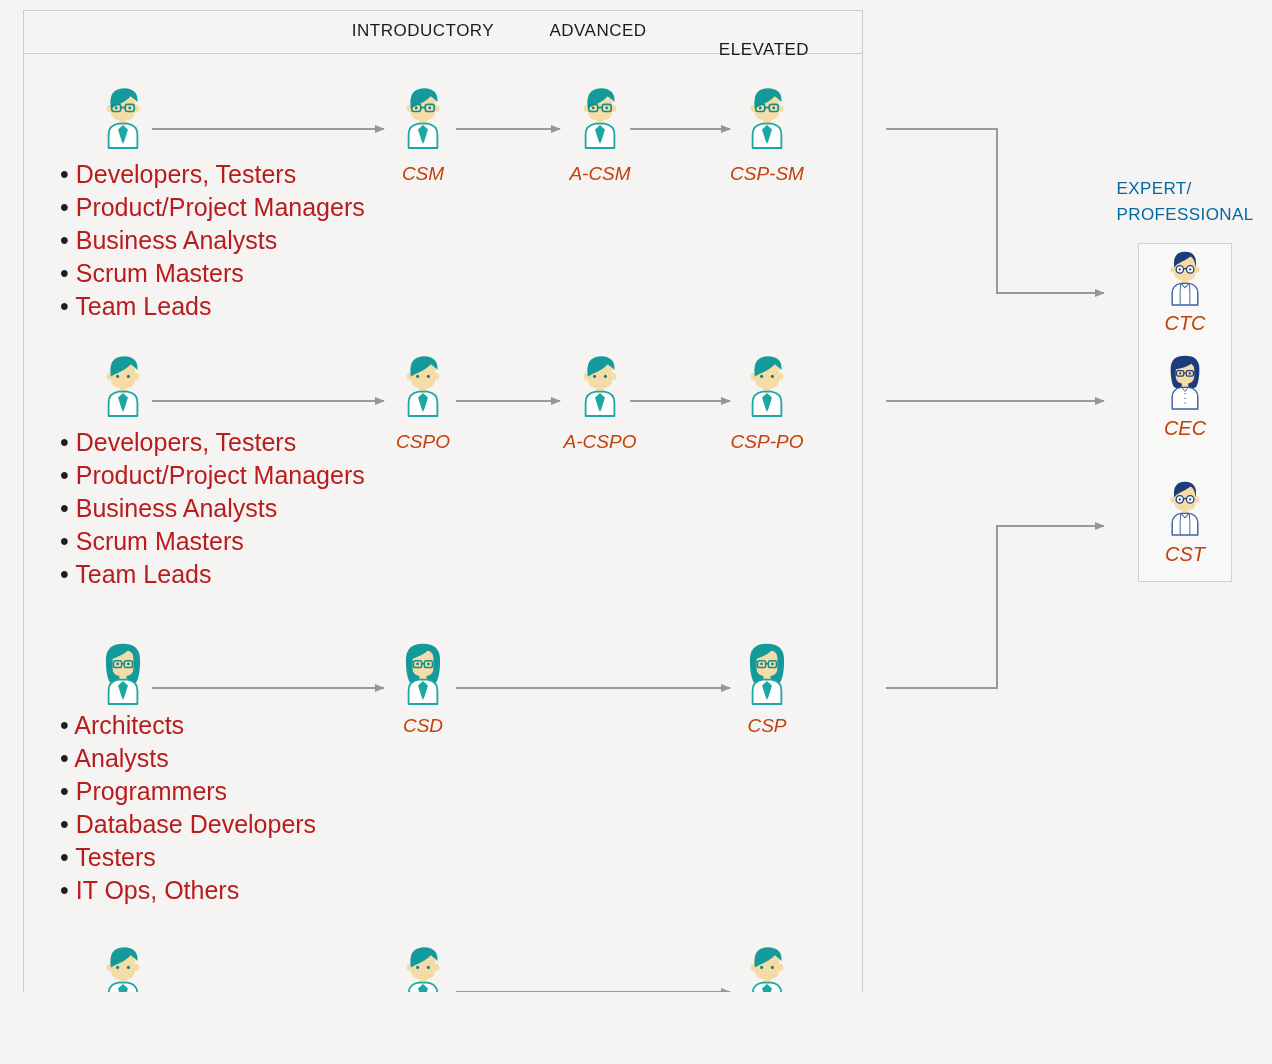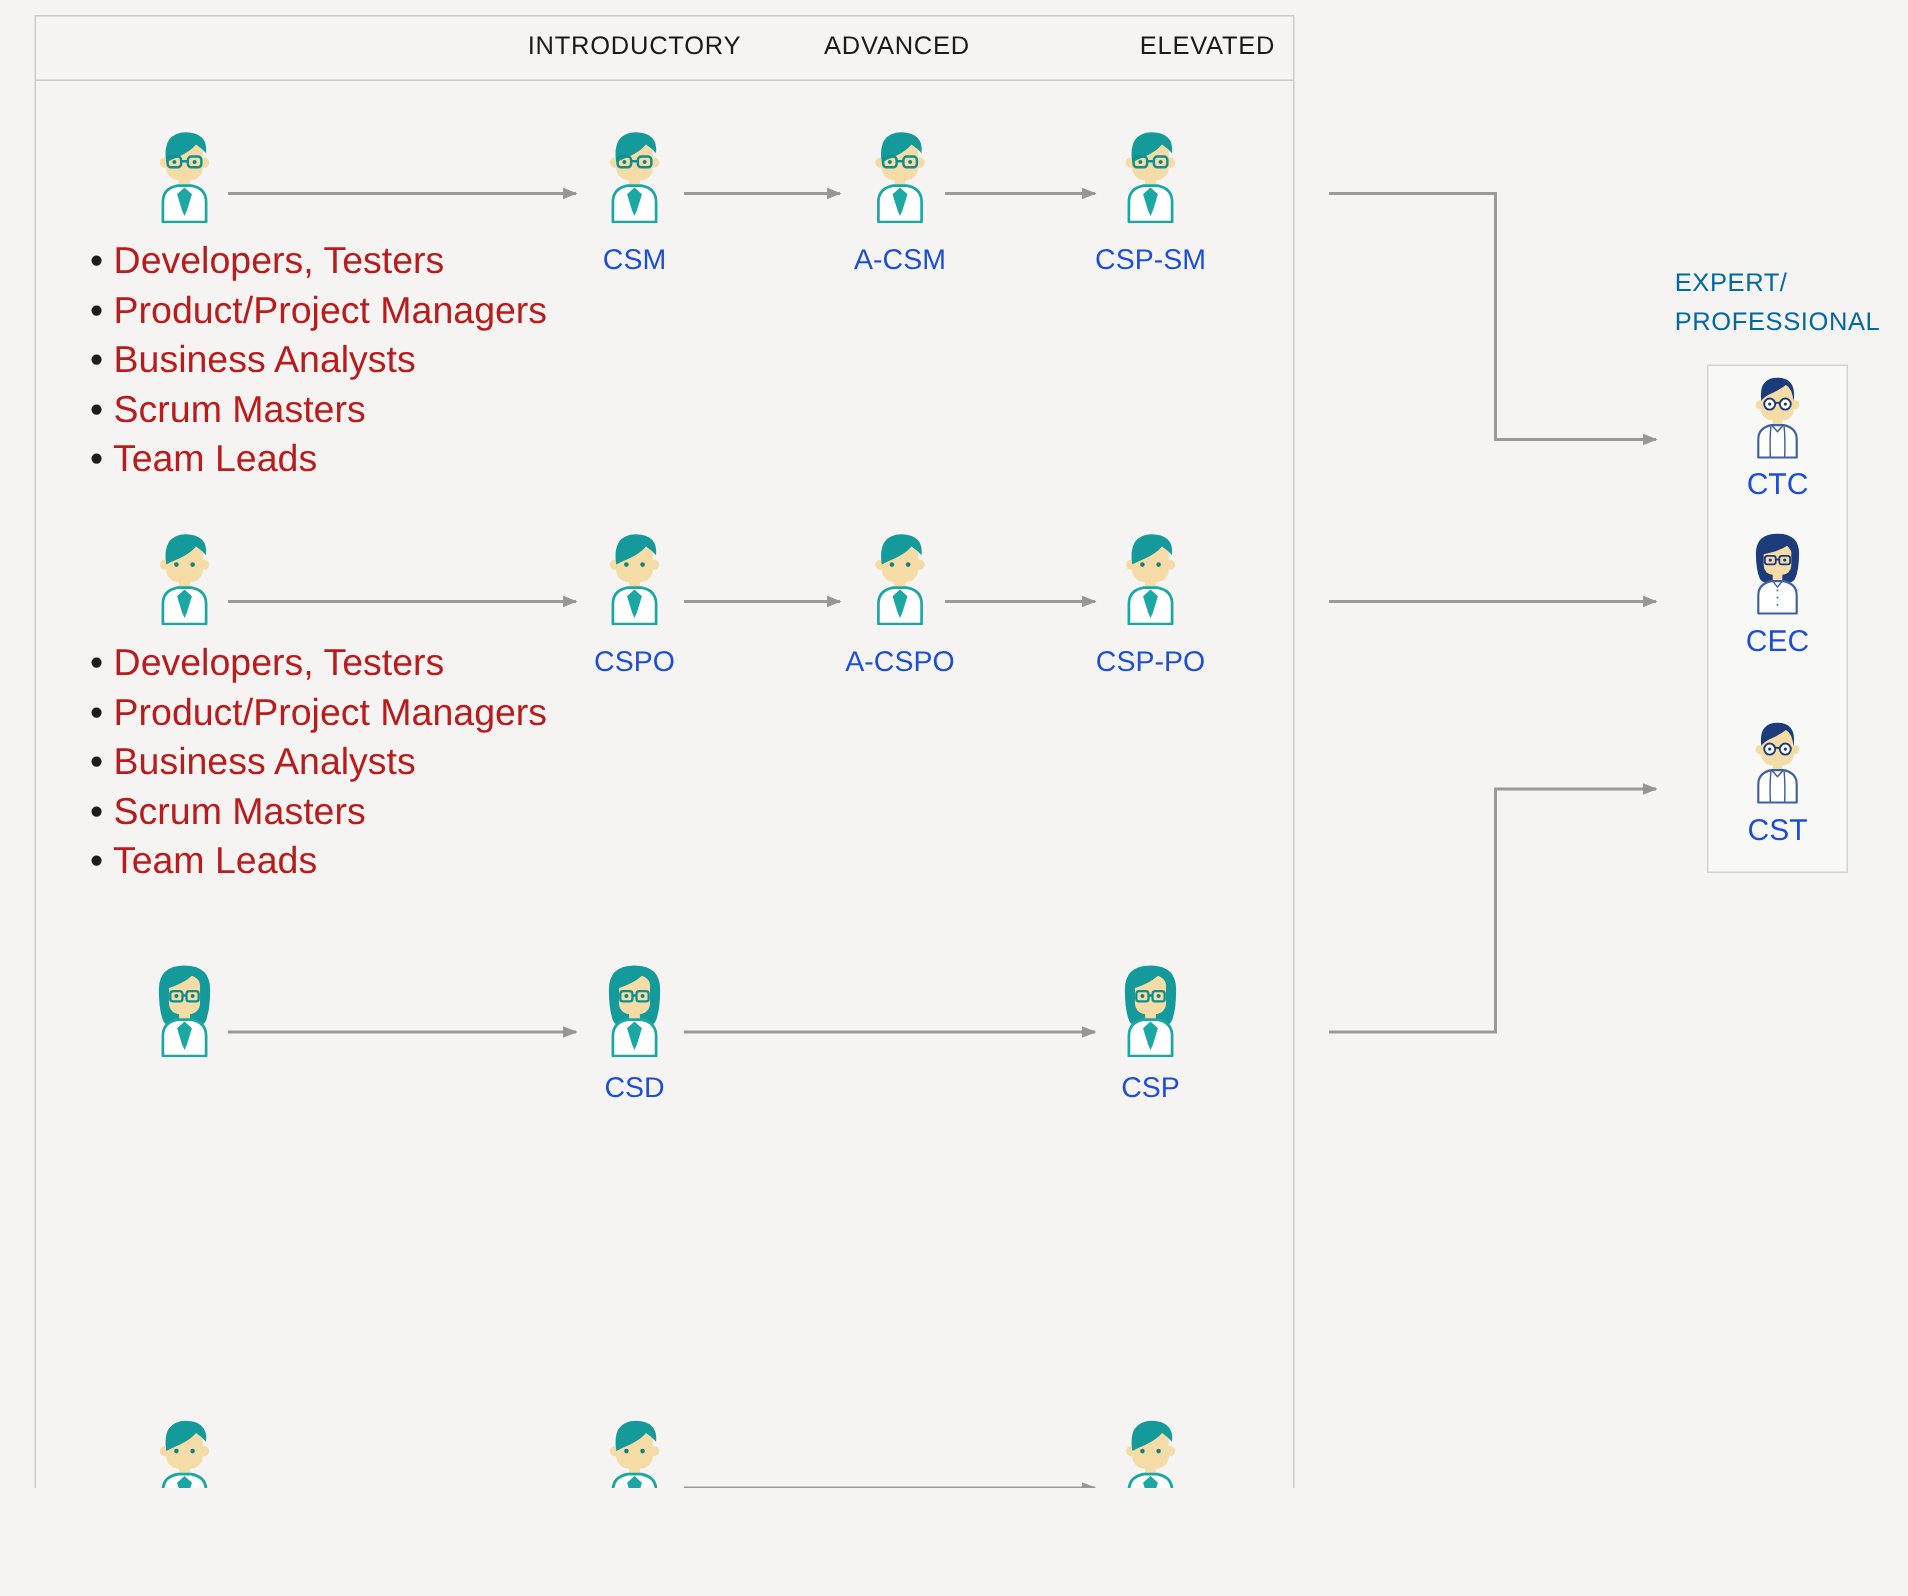--- a/index.html
+++ b/index.html
@@ -13,21 +13,21 @@
     border:1px solid #cbcbc9;box-sizing:border-box;background:transparent;
   }
   .header-band{position:absolute;left:0;top:0;width:100%;height:43px;border-bottom:1px solid #cbcbc9;box-sizing:border-box;}
   .col-header{
     position:absolute;top:21px;transform:translateX(-50%);
     font-size:17px;letter-spacing:0.5px;color:#1b1b1b;white-space:nowrap;
   }
   .icon{position:absolute;}
   .cert-label{
     position:absolute;transform:translateX(-50%);
-    font-size:19px;color:#1d4ed8;white-space:nowrap;
+    font-size:19px;color:#c2410c;white-space:nowrap;font-style:italic;
   }
   .bullet-list{position:absolute;left:60px;width:310px;list-style:none;margin:0;padding:0;}
   .bullet-list li{font-size:25px;line-height:33px;color:#b91c1c;white-space:nowrap;}
   .bullet-list li::before{content:"• ";color:#1d1d1d;}
   .expert-title{
     position:absolute;left:1185px;top:176px;transform:translateX(-50%);
     text-align:left;font-size:17px;line-height:26px;letter-spacing:0.4px;color:#0369a1;white-space:nowrap;
   }
   .expert-box{
     position:absolute;left:1138px;top:243px;width:94px;height:339px;
@@ -141,21 +141,21 @@
       <path d="M886 688 H997 V526 H1104" marker-end="url(#ah)"></path>
     </g>
   </svg>
 
   <div class="main-box">
     <div class="header-band"></div>
   </div>
 
   <span class="col-header" style="left:423px;">INTRODUCTORY</span>
   <span class="col-header" style="left:598px;">ADVANCED</span>
-  <span class="col-header" style="left:805px;">ELEVATED</span>
+  <span class="col-header" style="left:764px;margin-top:19px;">ELEVATED</span>
 
   <div class="icon" style="left:96px;top:84px;"><svg width="54" height="65">
         <use href="#p-male-glasses"></use>
       </svg></div>
   <div class="icon" style="left:396px;top:84px;"><svg width="54" height="65">
         <use href="#p-male-glasses"></use>
       </svg></div>
   <div class="icon" style="left:573px;top:84px;"><svg width="54" height="65">
         <use href="#p-male-glasses"></use>
       </svg></div>
@@ -200,20 +200,28 @@
         <use href="#p-female"></use>
       </svg></div>
   <div class="icon" style="left:396px;top:640px;"><svg width="54" height="65">
         <use href="#p-female"></use>
       </svg></div>
   <div class="icon" style="left:740px;top:640px;"><svg width="54" height="65">
         <use href="#p-female"></use>
       </svg></div>
   <span class="cert-label" style="left:423px;top:715px;">CSD</span>
   <span class="cert-label" style="left:767px;top:715px;">CSP</span>
+  <ul class="bullet-list" style="top:709px;">
+    <li>Architects</li>
+    <li>Analysts</li>
+    <li>Programmers</li>
+    <li>Database Developers</li>
+    <li>Testers</li>
+    <li>IT Ops, Others</li>
+  </ul>
 
   <div class="icon" style="left:96px;top:943px;"><svg width="54" height="65">
         <use href="#p-male"></use>
       </svg></div>
   <div class="icon" style="left:396px;top:943px;"><svg width="54" height="65">
         <use href="#p-male"></use>
       </svg></div>
   <div class="icon" style="left:740px;top:943px;"><svg width="54" height="65">
         <use href="#p-male"></use>
       </svg></div>

